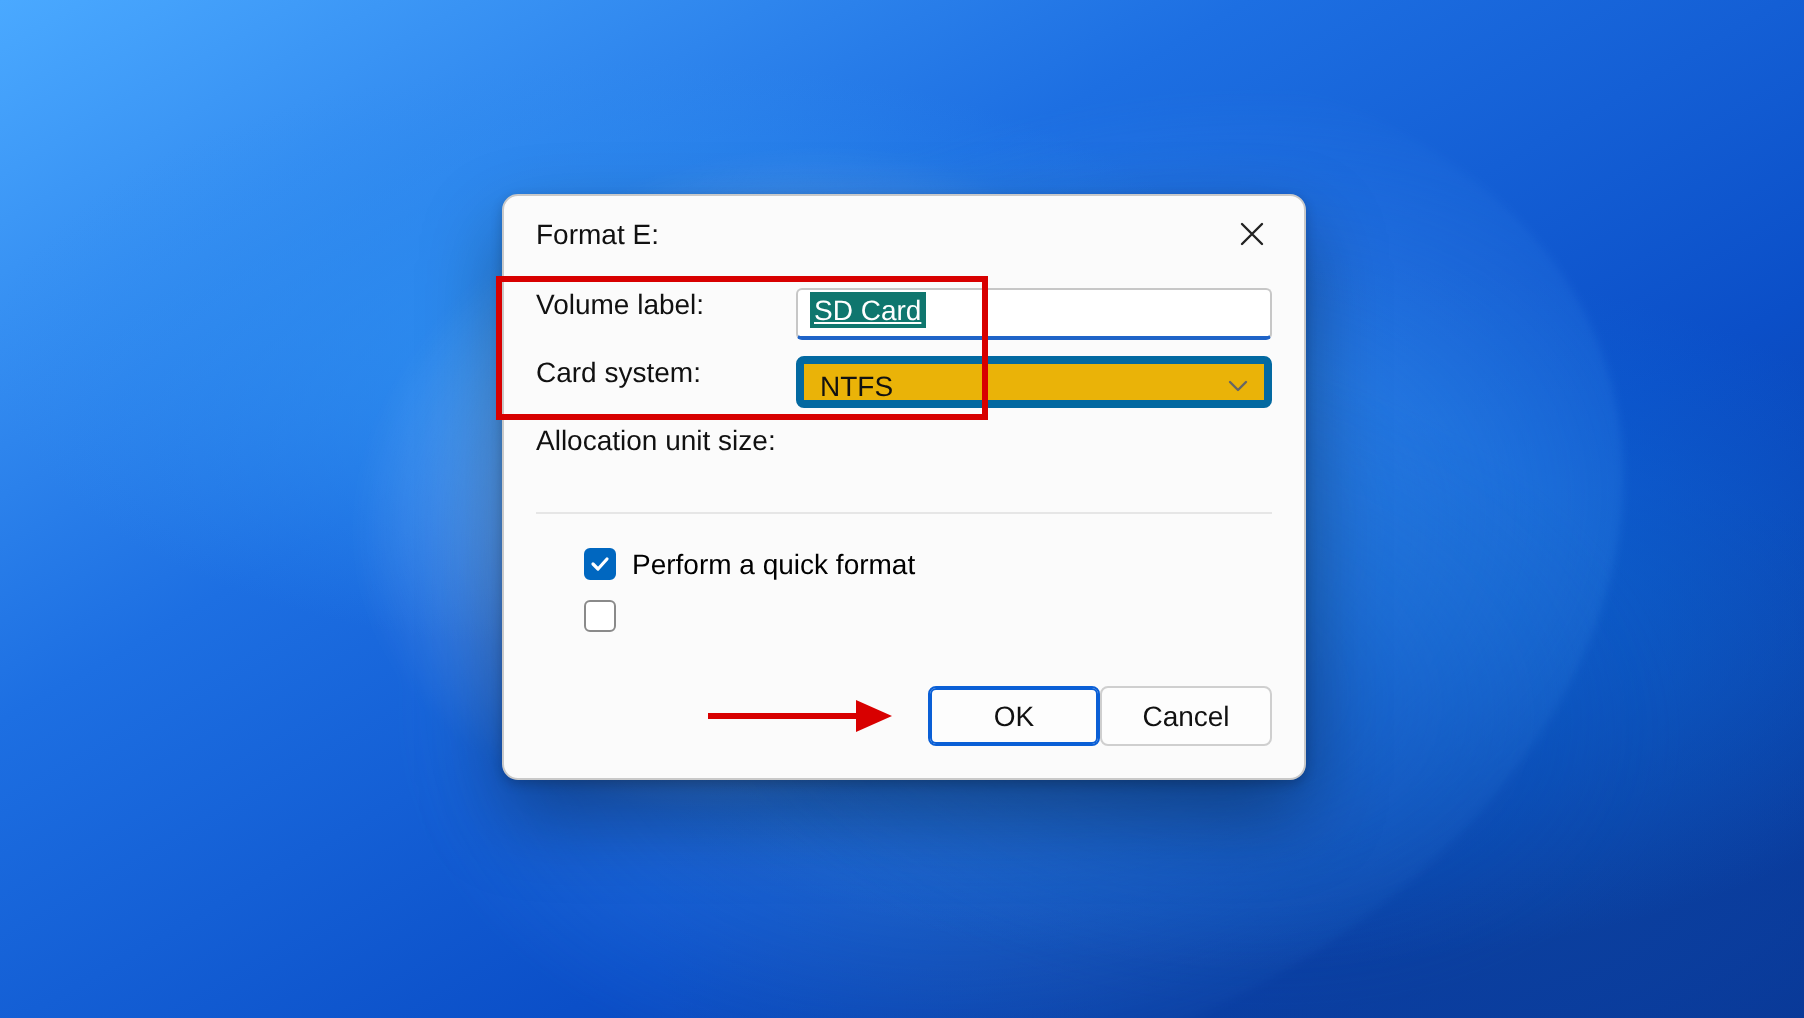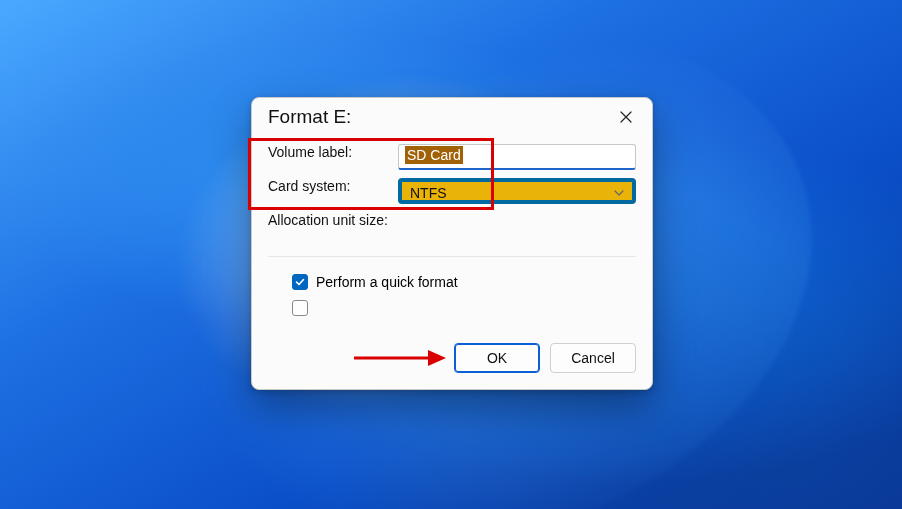--- a/index.html
+++ b/index.html
@@ -58,21 +58,21 @@
   }
 
   .titlebar {
     display: flex;
     align-items: center;
     justify-content: space-between;
     height: 38px;
     padding: 0 12px 0 16px;
   }
   .titlebar .title {
-    font-size: 19px;
+    font-size: 14px;
     color: #111;
   }
   .close-btn {
     width: 28px;
     height: 28px;
     display: flex;
     align-items: center;
     justify-content: center;
     border-radius: 4px;
     cursor: default;
@@ -104,23 +104,24 @@
     box-sizing: border-box;
     border: 1px solid #c7c7c7;
     border-bottom: 2px solid #1f64c8;
     border-radius: 3px;
     padding: 2px 6px;
     font: inherit;
     background: #fff;
   }
 
   .text-input .sel {
-    background: #a16207;
+    background: #0f766e;
     color: #fff;
     padding: 1px 2px;
+    text-decoration: underline;
   }
 
   .combo {
     position: relative;
     height: 26px;
     box-sizing: border-box;
     border: 4px solid #0369a1;
     border-radius: 4px;
     background: #eab308;
     padding: 3px 22px 0 8px;
@@ -170,21 +171,20 @@
   }
   .cb.checked {
     background: #0067c0;
     border-color: #0067c0;
     color: #fff;
   }
 
   .footer {
     display: flex;
     justify-content: flex-end;
-    gap: 10px;
     padding: 18px 16px 16px 16px;
     position: relative;
   }
   .btn {
     min-width: 86px;
     height: 30px;
     border: 1px solid #cfcfcf;
     background: #fdfdfd;
     border-radius: 4px;
     font: inherit;

